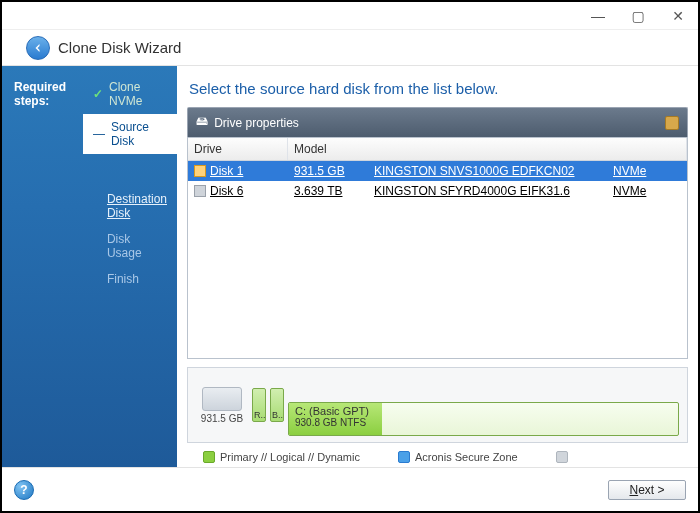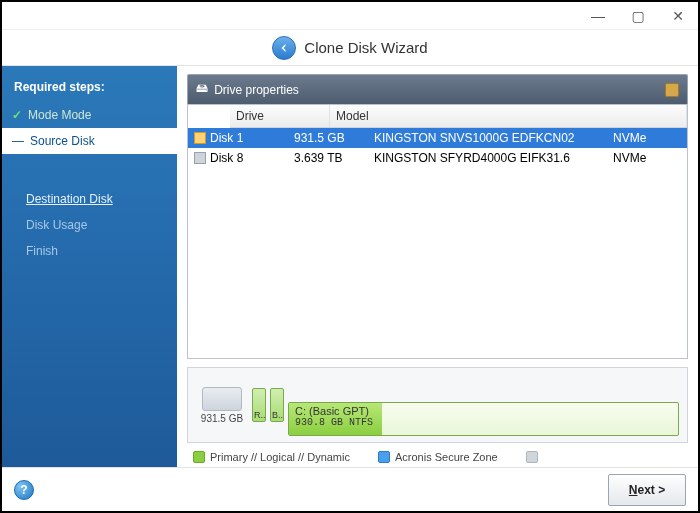--- a/index.html
+++ b/index.html
@@ -1,67 +1,67 @@
 <!DOCTYPE html>
 <html><head>
 <meta charset="utf-8">
 <style>
   * { box-sizing: border-box; }
   html, body { margin:0; padding:0; font-family: "Segoe UI", Tahoma, Arial, sans-serif; font-size: 12px; background:#fff; }
   .window { width:700px; height:513px; border:2px solid #000; position:relative; display:flex; flex-direction:column; background:#fff;}
   .titlebar { height:28px; background:#fff; display:flex; align-items:center; justify-content:flex-end; border-bottom:1px solid #eee;}
   .titlebar .ctrl { width:40px; height:22px; display:flex; align-items:center; justify-content:center; color:#555; font-size:14px; }
-  .header { height:36px; display:flex; align-items:center; padding:0 24px; border-bottom:1px solid #e3e3e3;justify-content:center;}
+  .header { height:36px; display:flex; align-items:center; padding:0 24px; border-bottom:1px solid #e3e3e3;}
   .back-btn { width:24px; height:24px; border-radius:50%; background:linear-gradient(#6ab0ea,#2a7bd0); display:flex; align-items:center; justify-content:center; color:#fff; margin-right:8px; border:1px solid #2a6db8;}
   .back-btn svg{ width:12px;height:12px;fill:#fff;}
   .header-title { font-size:15px; color:#333; }
   .body { flex:1; display:flex; min-height:0;}
-  .sidebar { width:175px; background:linear-gradient(to bottom,#2b79b9 0%, #266eb0 35%, #1e5a99 100%); color:#fff; display:flex; flex-direction:column; padding:8px 0 8px 0;}
+  .sidebar { width:175px; background:linear-gradient(to bottom,#2b79b9 0%, #266eb0 35%, #1e5a99 100%); color:#fff; display:flex; flex-direction:row; padding:8px 0 8px 0;}
   .sidebar .section { font-weight:bold; color:#fff; padding:6px 12px 8px 12px; font-size:12px;}
   .step { padding:6px 10px 6px 24px; font-size:12px; display:flex; align-items:center; gap:4px; cursor:default;}
   .step.completed { color:#cfe6d4;}
   .step.completed .chk{ color:#6ee27a; font-weight:bold; margin-left:-14px; margin-right:2px;}
   .step.current { background:#fff; color:#0a4f8f; font-weight:normal; position:relative;}
   .step.current .dash{ color:#0a4f8f; margin-left:-14px; margin-right:2px;}
   .step.link { text-decoration:underline; color:#e6f1fb;margin-top:32px; }
   .step.dim { color:#a8c7e7;}
   .main { flex:1; display:flex; flex-direction:column; padding:8px 10px 0 10px; min-width:0;}
   .instruction { color:#1c5fa9; font-size:15px; padding:6px 2px 10px 2px;}
   .panel-title { background:linear-gradient(#6b7a8c,#4d5c6e); color:#fff; font-size:12px; padding:4px 8px; display:flex; align-items:center; border:1px solid #9aa4b2; border-bottom:none; border-radius:2px 2px 0 0; gap:6px;}
   .panel-title .right-icon { margin-left:auto; width:14px;height:14px; background:#d7a84b; border:1px solid #a67a24; border-radius:2px;}
   .grid { border:1px solid #b9c2cd; flex:1; background:#fff; overflow:hidden; display:flex; flex-direction:column;}
-  .grid-head { display:flex; background:linear-gradient(#fdfdfd,#ececec); border-bottom:1px solid #cfd5dd;margin-left:42px; }
+  .grid-head { display:flex; background:linear-gradient(#fdfdfd,#ececec); border-bottom:1px solid #cfd5dd; }
   .grid-head div { padding:4px 6px; border-right:1px solid #dfe3e9; color:#333; font-size:12px;}
   .col-drive{ width:100px;}
   .col-cap{ width:80px; text-align:left;}
   .col-model{ flex:1;}
   .col-if{ width:80px;}
   .grid-body { flex:1; overflow:auto;}
-  .row { display:flex; align-items:flex-start; font-size:12px;}
+  .row { display:flex; align-items:flex-start; font-size:12px;text-decoration:underline;}
   .row > div { padding:3px 6px; white-space:nowrap; overflow:hidden; text-overflow:ellipsis;}
   .row .col-drive{ display:flex; align-items:center; gap:4px;}
   .row.selected { background:#2f7bd9; color:#fff;}
   .disk-ico { width:12px;height:12px; background:#cfd4da; border:1px solid #9aa1aa; display:inline-block;}
   .row.selected .disk-ico{ background:#ffd27a; border-color:#d99a20;}
   .partition-panel{ margin-top:8px; border:1px solid #cfd5dd; background:#f6f7f8; padding:6px 8px; display:flex; align-items:center; gap:4px;}
   .part-disk{ width:52px; text-align:center; display:flex; flex-direction:column; align-items:center; gap:2px;}
   .part-disk .icon{ width:40px;height:24px; background:linear-gradient(#e9edf1,#cdd4dc); border:1px solid #b0b8c2; border-radius:3px;}
   .small-part{ width:14px; border:1px solid #7aa94a; background:linear-gradient(#d1eeb0,#a8dc73); height:34px; border-radius:2px; display:flex; flex-direction:column; justify-content:flex-end; font-size:9px; overflow:hidden; color:#333; padding:1px;}
   .big-part{ flex:1; height:34px; border:1px solid #7aa94a; border-radius:2px; background:linear-gradient(#f7fdef,#e9f6d8); position:relative; padding:2px 6px; font-size:11px; color:#333; overflow:hidden;margin-top:28px;}
   .big-part .fill{ position:absolute; left:0; top:0; bottom:0; width:24%; background:linear-gradient(#b7e777,#8bcf40);}
   .big-part .txt{ position:relative;}
   .legend{ display:flex; gap:28px; padding:8px 6px 4px 6px; font-size:11px; color:#444; align-items:center;}
-  .legend .item{ display:flex; align-items:center; gap:5px;}
+  .legend .item{ display:flex; align-items:center; gap:5px;margin-left:10px;}
   .lg-green{ width:12px;height:12px; background:#8bcf40; border:1px solid #6aa92a; border-radius:2px;}
   .lg-blue{ width:12px;height:12px; background:#4aa0e8; border:1px solid #2a7bd0; border-radius:2px;}
   .lg-gray{ width:12px;height:12px; background:#d0d5db; border:1px solid #aeb5bd; border-radius:2px;}
   .footer{ height:44px; border-top:1px solid #e3e3e3; display:flex; align-items:center; padding:0 12px; gap:8px;}
   .help-btn{ width:20px;height:20px; border-radius:50%; background:radial-gradient(circle at 30% 30%, #7fc3f3, #1f77c2); border:1px solid #186bb3; display:flex;align-items:center;justify-content:center;color:#fff;font-weight:bold;font-size:12px;}
   .footer .spacer{ flex:1;}
-  .btn{ min-width:78px; height:32px; border:1px solid #9aa4b2; background:linear-gradient(#fefefe,#e5e8ec); border-radius:2px; font-size:12px; color:#222; display:flex; align-items:center; justify-content:center; padding:0 10px;font-weight:bold;}
+  .btn{ min-width:78px; height:20px; border:1px solid #9aa4b2; background:linear-gradient(#fefefe,#e5e8ec); border-radius:2px; font-size:12px; color:#222; display:flex; align-items:center; justify-content:center; padding:0 10px;}
   .btn u{ text-decoration:underline;}
   .steps-container{ display:flex; flex-direction:column;}
 </style>
 </head>
 <body>
 
 <div class="window">
   <div class="titlebar">
     <div class="ctrl">—</div>
     <div class="ctrl">▢</div>
@@ -76,39 +76,40 @@
     </div>
     <div class="header-title">Clone Disk Wizard</div>
   </div>
 
   <div class="body">
     <div class="sidebar">
       <div class="section">Required steps:</div>
       <div class="steps-container" id="steps">
           <div class="step completed">
             <span class="chk">✓</span>
-            <span>Mode Mode</span>
+            <span>Clone NVMe</span>
           </div>
           <div class="step current">
             <span class="dash">—</span>
             <span>Source Disk</span>
           </div>
           <div class="step link">
             <span>Destination Disk</span>
           </div>
           <div class="step dim">
             <span>Disk Usage</span>
           </div>
           <div class="step dim">
             <span>Finish</span>
           </div>
         </div>
     </div>
 
     <div class="main">
+      <div class="instruction">Select the source hard disk from the list below.</div>
 
       <div class="panel-title">
         <span>🖴</span>
         <span>Drive properties</span>
         <span class="right-icon"></span>
       </div>
 
       <div class="grid">
         <div class="grid-head">
           <div class="col-drive">Drive</div>
@@ -120,21 +121,21 @@
                 <span class="disk-ico"></span>
                 <span>Disk 1</span>
               </div>
               <div class="col-cap"><span>931.5 GB</span></div>
               <div class="col-model"><span>KINGSTON SNVS1000G EDFKCN02</span></div>
               <div class="col-if"><span>NVMe</span></div>
             </div>
             <div class="row">
               <div class="col-drive">
                 <span class="disk-ico"></span>
-                <span>Disk 8</span>
+                <span>Disk 6</span>
               </div>
               <div class="col-cap"><span>3.639 TB</span></div>
               <div class="col-model"><span>KINGSTON SFYRD4000G EIFK31.6</span></div>
               <div class="col-if"><span>NVMe</span></div>
             </div>
           </div>
       </div>
 
       <div class="partition-panel">
         <div class="part-disk">
@@ -144,21 +145,21 @@
         <div class="small-part">
             <span>R...</span>
           </div>
         <div class="small-part">
             <span>B...</span>
           </div>
         <div class="big-part">
           <div class="fill"></div>
           <div class="txt">
             <div>C: (Basic GPT)</div>
-            <div style="font-size:10px;font-family:Liberation Mono, monospace;">930.8 GB  NTFS</div>
+            <div style="font-size:10px;">930.8 GB  NTFS</div>
           </div>
         </div>
       </div>
 
       <div class="legend">
         <div class="item">
             <span class="lg-green"></span>
             <span>Primary // Logical // Dynamic</span>
           </div>
         <div class="item">

